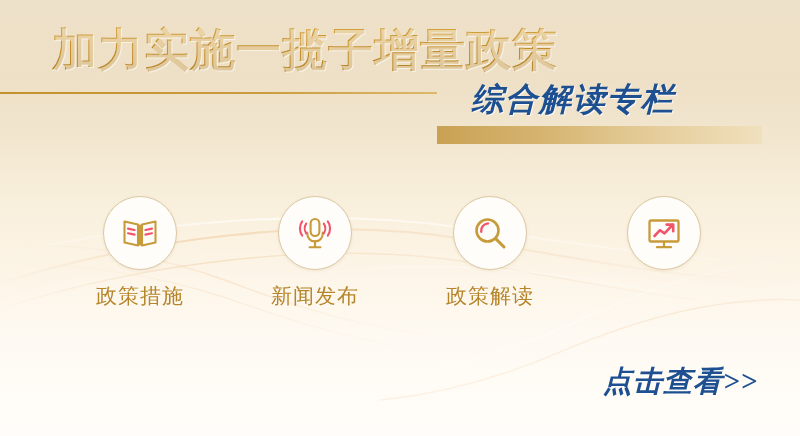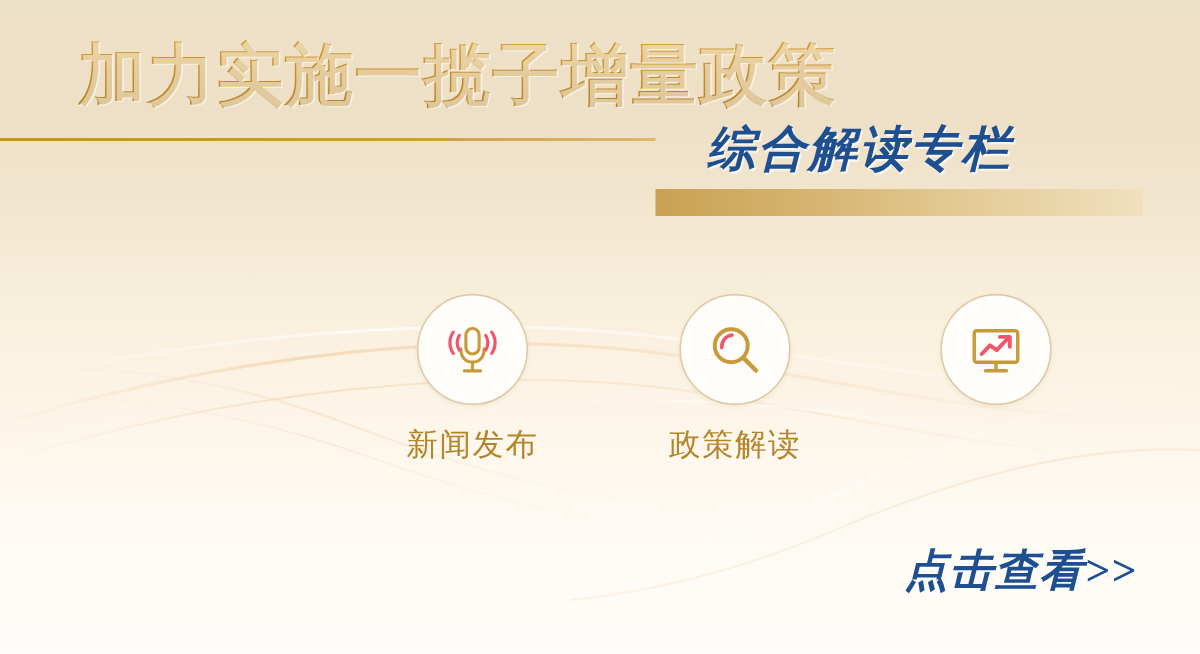--- a/index.html
+++ b/index.html
@@ -190,20 +190,35 @@
   <div class="title-line1">加力实施一揽子增量政策</div>
 
   <div class="title-rule"></div>
 
   <div class="title-band"></div>
 
   <div class="title-line2">综合解读专栏</div>
 
   <div id="icon-row">
 
+    <div class="icon-item" style="left:80px;">
+      <div class="icon-circle">
+        <svg width="40" height="40" viewBox="0 0 40 40">
+          <path d="M4.5,8.5 L18,11.5 L18,32.5 L4.5,29.5 Z" fill="none" stroke="#c79a3a" stroke-width="2.1" stroke-linejoin="round"></path>
+          <path d="M35.5,8.5 L22,11.5 L22,32.5 L35.5,29.5 Z" fill="none" stroke="#c79a3a" stroke-width="2.1" stroke-linejoin="round"></path>
+          <path d="M18,11.8 L20,13.4 L22,11.8" fill="none" stroke="#c79a3a" stroke-width="2.1" stroke-linejoin="round"></path>
+          <line x1="20" y1="13.4" x2="20" y2="32.5" stroke="#c79a3a" stroke-width="2.1"></line>
+          <line x1="8" y1="15.6" x2="14.6" y2="17.0" stroke="#f0556a" stroke-width="2.1" stroke-linecap="round"></line>
+          <line x1="8" y1="20.2" x2="14.6" y2="21.6" stroke="#f0556a" stroke-width="2.1" stroke-linecap="round"></line>
+          <line x1="25.4" y1="17.0" x2="32" y2="15.6" stroke="#f0556a" stroke-width="2.1" stroke-linecap="round"></line>
+          <line x1="25.4" y1="21.6" x2="32" y2="20.2" stroke="#f0556a" stroke-width="2.1" stroke-linecap="round"></line>
+        </svg>
+      </div>
+      <div class="icon-label">政策措施</div>
+    </div>
 
     <div class="icon-item" style="left:255px;">
       <div class="icon-circle">
         <svg width="40" height="40" viewBox="0 0 40 40">
           <rect x="15.6" y="6" width="8.8" height="17" rx="4.4" fill="none" stroke="#c79a3a" stroke-width="2.1"></rect>
           <path d="M12.2,19.5 C12.2,25.4 15.6,28.4 20,28.4 C24.4,28.4 27.8,25.4 27.8,19.5" fill="none" stroke="#c79a3a" stroke-width="2.1" stroke-linecap="round"></path>
           <line x1="20" y1="28.4" x2="20" y2="33.4" stroke="#c79a3a" stroke-width="2.1" stroke-linecap="round"></line>
           <line x1="14.6" y1="34.2" x2="25.4" y2="34.2" stroke="#c79a3a" stroke-width="2.1" stroke-linecap="round"></line>
           <path d="M11.2,10.6 C9.3,13.4 9.3,17.6 11.2,20.4" fill="none" stroke="#f0556a" stroke-width="2.1" stroke-linecap="round"></path>
           <path d="M7.2,8.4 C4.2,12.4 4.2,18.6 7.2,22.6" fill="none" stroke="#f0556a" stroke-width="2.1" stroke-linecap="round"></path>

